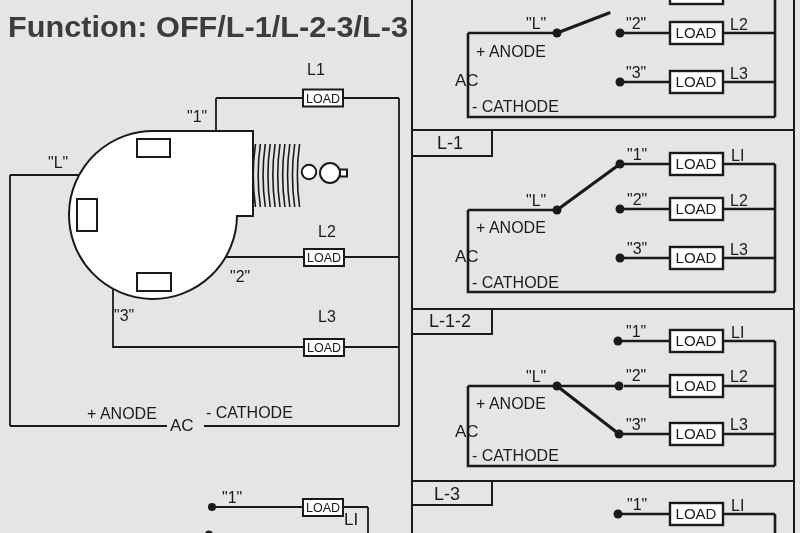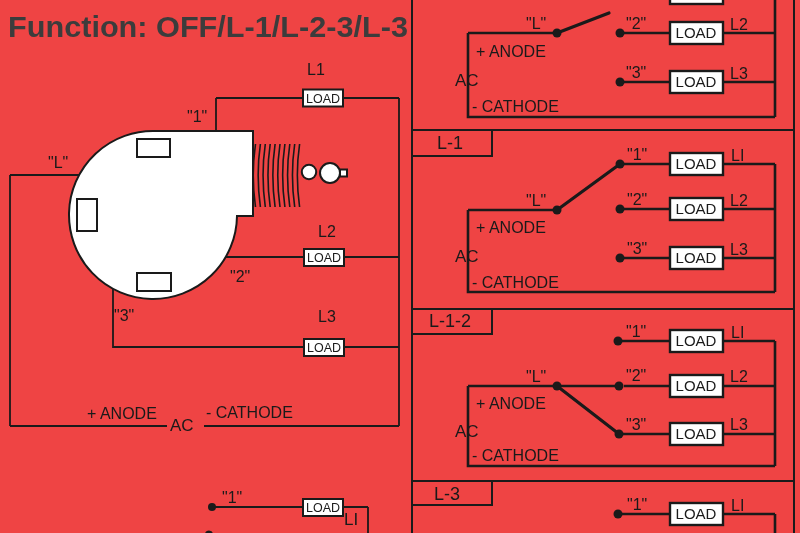--- a/index.html
+++ b/index.html
@@ -1,16 +1,16 @@
 <!DOCTYPE html>
 <html><head>
 <meta charset="utf-8">
 <style>
   html,body{margin:0;padding:0;background:#ffffff;}
-  .stage{position:relative;width:800px;height:533px;background:#ef4444;overflow:hidden;}
+  .stage{position:relative;width:800px;height:533px;background:#e5e5e5;overflow:hidden;}
   svg{display:block;}
   text{font-family:"Liberation Sans",sans-serif;fill:#1a1a1a;}
   .title{font-size:29px;font-weight:bold;fill:#3c3c3c;}
   .lbl{font-size:16px;}
   .lbl17{font-size:17px;}
   .loadL{font-size:12.5px;text-anchor:middle;}
   .loadR{font-size:15px;text-anchor:middle;}
   .tab{font-size:18px;text-anchor:middle;}
   .wl{stroke:#1a1a1a;stroke-width:1.8;fill:none;}
   .wr{stroke:#1a1a1a;stroke-width:2.6;fill:none;}

